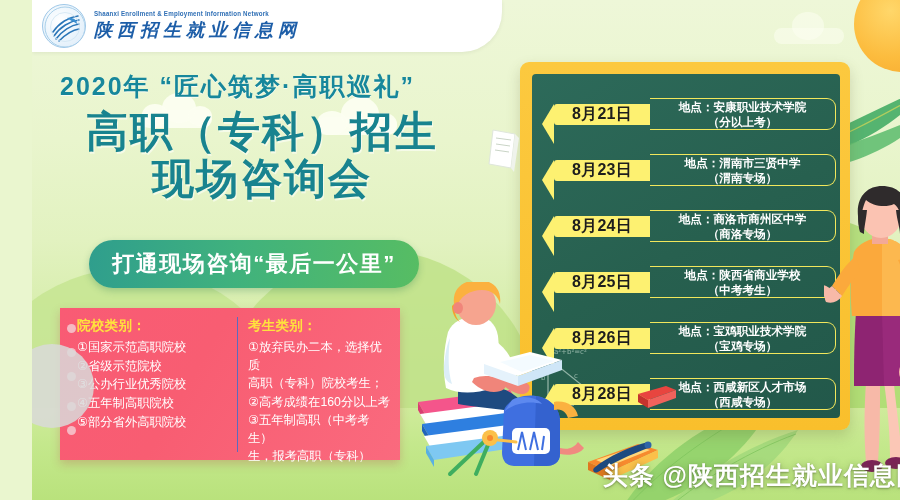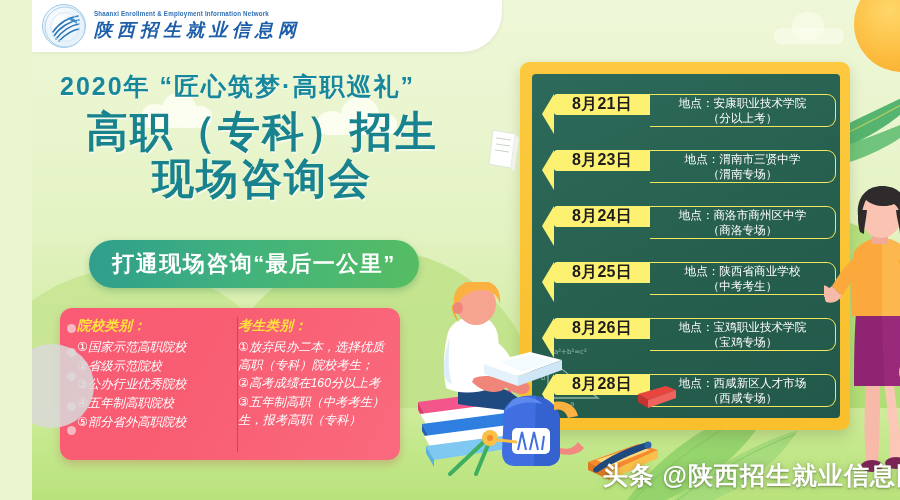--- a/index.html
+++ b/index.html
@@ -74,30 +74,30 @@
   }
   #slogan-pill span {
     color:#ffffff; font-size:22px; font-weight:bold; letter-spacing:1.5px;
     white-space:nowrap;
   }
 
   
   #info-panel {
     position:absolute; left:28px; top:308px; width:340px; height:152px;
     background:linear-gradient(120deg,#f95b74 0%,#f85d72 40%,#fa6a7e 100%);
-    border-radius:12px; z-index:28;
+    border-radius:0; z-index:28;
     box-shadow:0 4px 9px rgba(180,50,70,.25);
-    display:flex; padding:9px 8px 8px 17px;font-style:italic;
+    display:flex; padding:9px 8px 8px 17px;
   }
   .punch {
     position:absolute; left:7px; width:9px; height:9px; border-radius:50%;
     background:#f6b9c3;
   }
   #info-col-left { width:163px; padding-right:4px; }
-  #info-col-right { width:158px; border-left:1.6px solid #5b6bbf; }
+  #info-col-right { width:158px; padding-left:10px; border-left:1.6px solid #5b6bbf; }
   .info-head {
     color:#ffe23d; font-size:13.5px; font-weight:bold; letter-spacing:.3px;
     margin-bottom:3px; white-space:nowrap;
   }
   .info-item {
     color:#ffffff; font-size:12.3px; line-height:1.52; letter-spacing:0px;
   }
   #info-col-right .info-item { line-height:1.48; }
   #grey-circle {
     position:absolute; left:-22px; top:344px; width:84px; height:84px;
@@ -113,39 +113,40 @@
   }
   #board-inner {
     position:absolute; left:12px; top:12px; right:10px; bottom:12px;
     background:linear-gradient(150deg,#2d6a5a 0%,#27604f 50%,#22584a 100%);
     border-radius:4px; overflow:hidden;
   }
   #board-rows {
     position:absolute; left:22px; top:20px; right:4px;
   }
   .srow {
-    position:relative; display:flex; align-items:flex-start;
+    position:relative; display:flex; align-items:center;
     height:40px; margin-bottom:16px;
   }
   .srow-date {
     position:relative; width:96px; flex:0 0 96px;
     background:#fdf171; border-radius:3px 0 0 3px;
     display:flex; align-items:center; justify-content:center;
     color:#1d1d1d; font-size:16px; font-weight:bold; letter-spacing:.3px;
   }
   .srow-date:before {
     content:""; position:absolute; left:-12px; top:0;
     border-top:20px solid transparent; border-bottom:20px solid transparent;
     border-right:12px solid #fdf171;
   }
   .srow-loc {
     flex:1 1 auto; border:1.5px solid #f2e75c; border-left:none;
     border-radius:0 9px 9px 0; background:transparent;
     display:flex; flex-direction:column; align-items:center; justify-content:center;
     padding:0 4px;
+    font-weight:bold;
   }
   .srow-loc .l1 { color:#ffffff; font-size:11.6px; line-height:1.32; white-space:nowrap; }
   .srow-loc .l2 { color:#ffffff; font-size:11.6px; line-height:1.32; white-space:nowrap; }
   #chalk-doodle { position:absolute; left:8px; bottom:10px; opacity:.62; }
 
   
   #teacher { position:absolute; left:792px; top:186px; width:108px; height:290px; z-index:25; }
   
   #student { position:absolute; left:382px; top:282px; width:170px; height:190px; z-index:26; }
   

